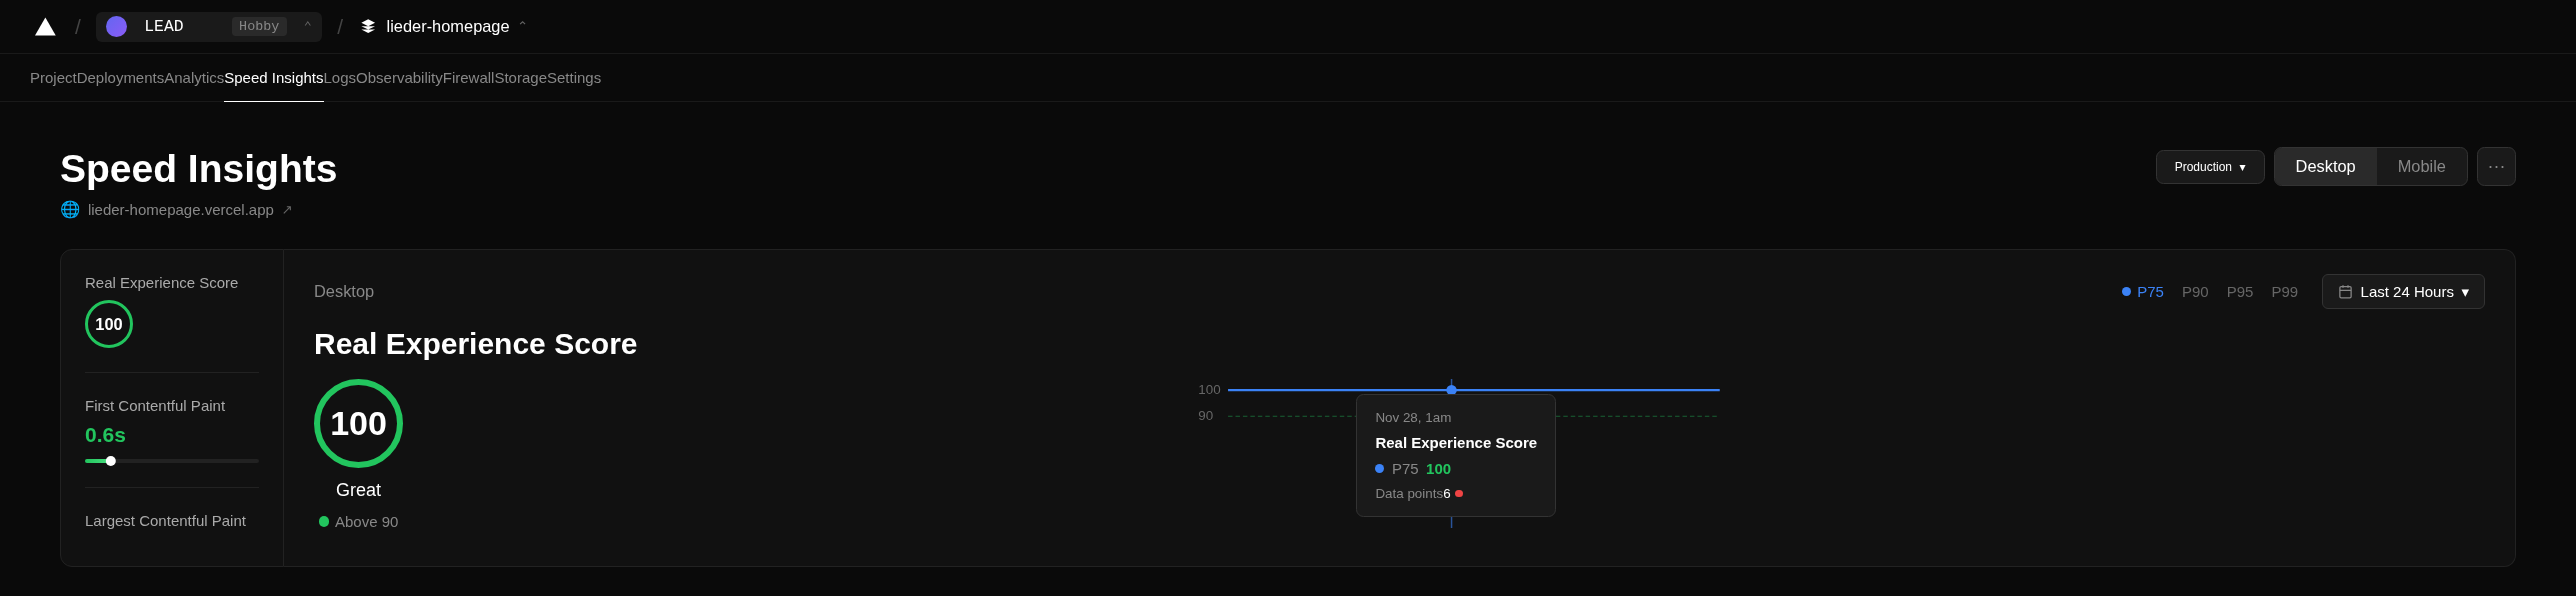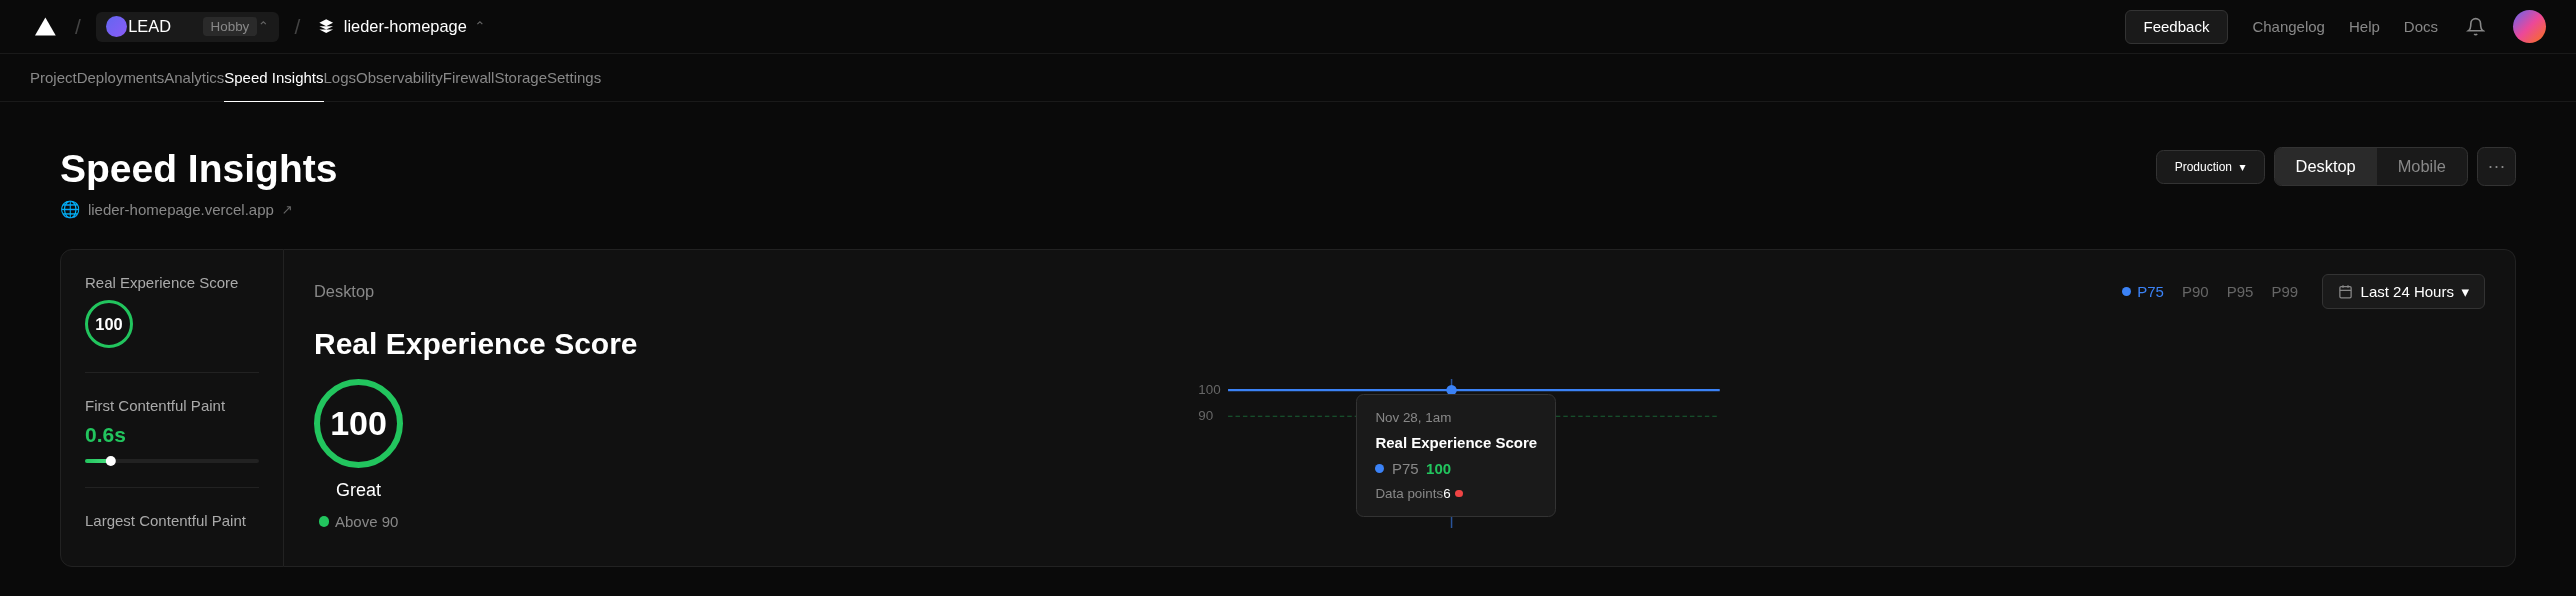--- a/index.html
+++ b/index.html
@@ -39,25 +39,26 @@
 
     .breadcrumb-sep {
       color: #444;
       font-size: 21px;
       font-weight: 200;
     }
 
     .team-badge {
       display: flex;
       align-items: center;
-      gap: 1px;
+      gap: 17px;
       background: #1a1a1a;
       border-radius: 6px;
       padding: 4.5px 10.4px;
       cursor: pointer;
+      font-family: Liberation Mono, monospace;
     }
 
     .team-avatar {
       width: 21px;
       height: 21px;
       border-radius: 50%;
       background: linear-gradient(135deg, #6366f1, #8b5cf6);
     }
 
     .team-name {
@@ -588,33 +589,20 @@
   <div class="project-badge">
     <div class="project-icon">
       <svg width="16.4" height="16.4" viewBox="0 0 24 24" fill="white">
           <path d="M12 2L2 7l10 5 10-5-10-5zM2 17l10 5 10-5M2 12l10 5 10-5"></path>
         </svg>
     </div>
     <span class="project-name">lieder-homepage</span>
     <span class="project-chevron">⌃</span>
   </div>
 
-  <div class="nav-right">
-    <button class="feedback-btn">Feedback</button>
-    <a class="nav-link">Changelog</a>
-    <a class="nav-link">Help</a>
-    <a class="nav-link">Docs</a>
-    <div class="notification-icon">
-      <svg width="19.4" height="19.4" viewBox="0 0 24 24" fill="none" stroke="#888" stroke-width="2">
-          <path d="M18 8A6 6 0 0 0 6 8c0 7-3 9-3 9h18s-3-2-3-9"></path>
-          <path d="M13.73 21a2 2 0 0 1-3.46 0"></path>
-        </svg>
-    </div>
-    <div class="user-avatar"></div>
-  </div>
 </nav>
 
 <nav class="secondary-nav">
   <a class="secondary-nav-item">Project</a>
   <a class="secondary-nav-item">Deployments</a>
   <a class="secondary-nav-item">Analytics</a>
   <a class="secondary-nav-item active">Speed Insights</a>
   <a class="secondary-nav-item">Logs</a>
   <a class="secondary-nav-item">Observability</a>
   <a class="secondary-nav-item">Firewall</a>

